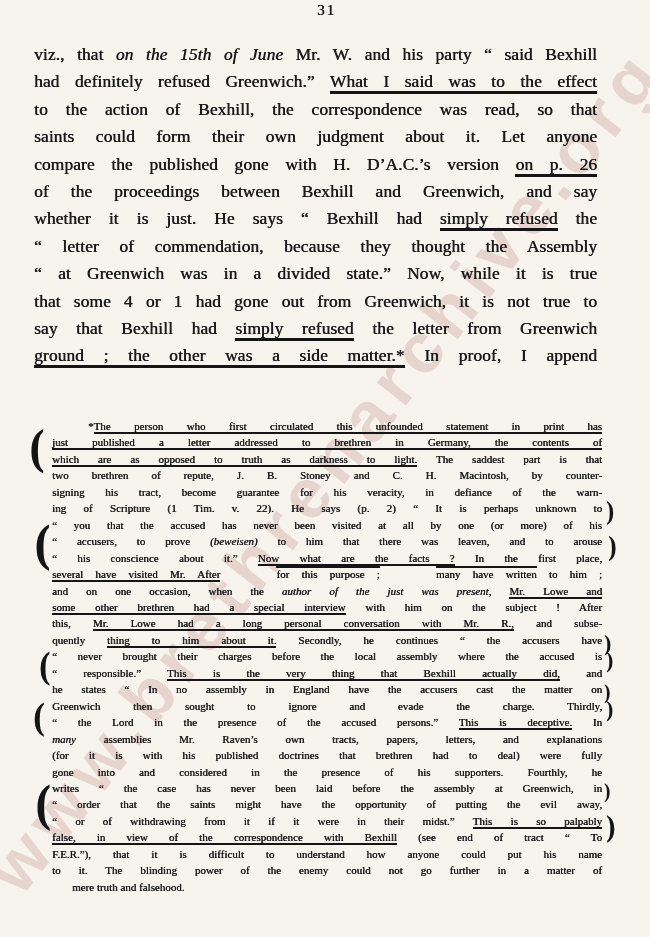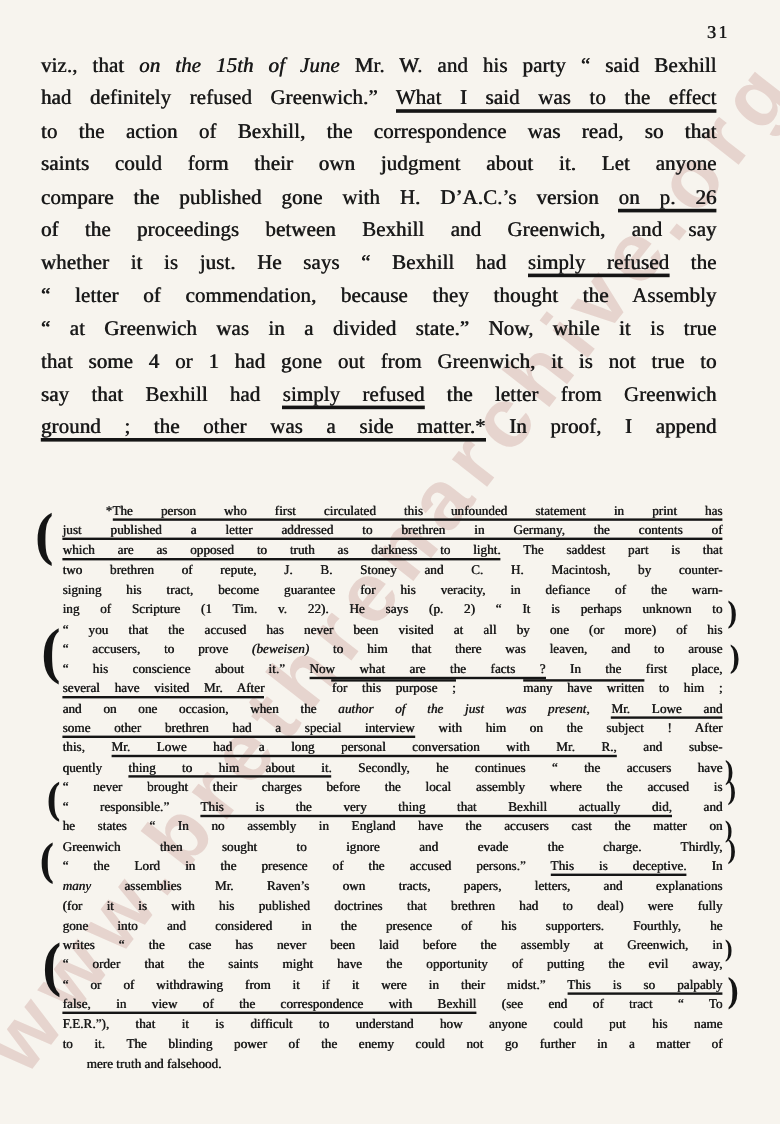--- a/index.html
+++ b/index.html
@@ -12,22 +12,22 @@
   }
   .watermark {
     position:absolute; left:325px; top:470px;
     transform:translate(-50%,-50%) rotate(-52deg);
     font-family:"Liberation Sans", sans-serif;
     font-weight:bold; font-size:70px; letter-spacing:9px;
     color:rgba(192,139,132,0.30);
     white-space:nowrap; z-index:0; pointer-events:none;
   }
   .page-number {
-    position:absolute; top:20px; left:45px; width:563px;
-    text-align:right; font-size:15px; letter-spacing:2px;
+    position:absolute; top:2px; left:45px; width:563px;
+    text-align:center; font-size:15px; letter-spacing:2px;
     z-index:1; text-shadow:0.5px 0 0 currentColor;
   }
   .body-text {
     position:absolute; top:41px; left:34px; width:563px;
     font-size:17.4px; line-height:27.4px; z-index:1;
     text-shadow:0.5px 0 0 currentColor; letter-spacing:0.1px;
   }
   .footnote {
     position:absolute; top:418px; left:52px; width:550px;
     font-size:11px; line-height:16.45px; z-index:1;

